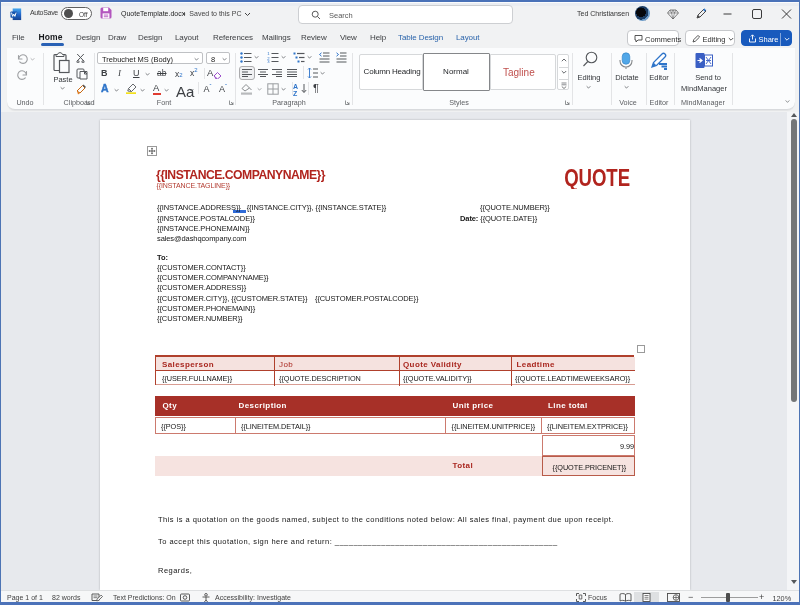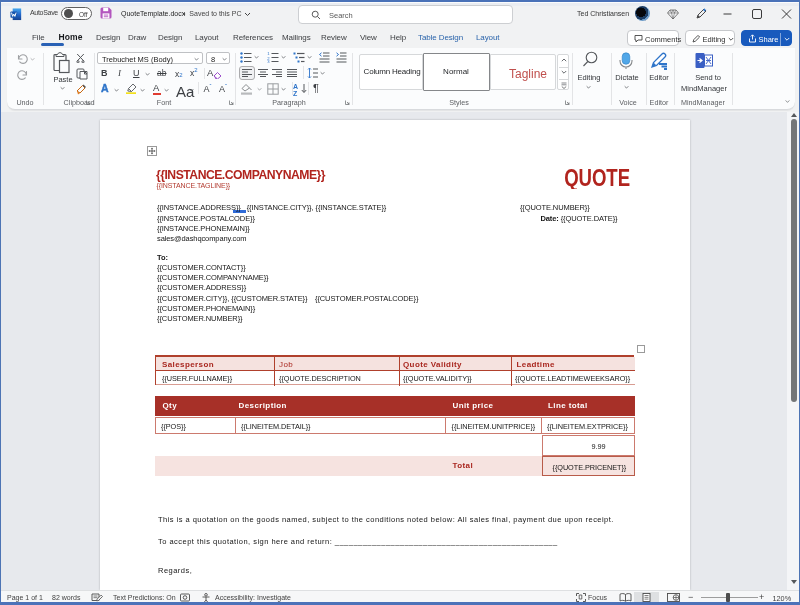--- a/index.html
+++ b/index.html
@@ -20,21 +20,21 @@
 #savedto { position:absolute; left:182px; top:10px; font-size:7px; color:#444; }
 #searchbox { position:absolute; left:297px; top:5px; width:215px; height:19px; background:#FFFFFF; border:1px solid #CDCFD2; border-radius:4px; }
 #searchbox .stext { position:absolute; left:30px; top:5px; font-size:7.5px; color:#5a5a5a; }
 #username { position:absolute; left:576px; top:10px; font-size:7px; color:#333; }
 #avatar { position:absolute; left:634px; top:6px; width:15px; height:15px; border-radius:50%;
   background:radial-gradient(circle at 40% 42%, #06070b 0 38%, #1d3d63 39% 58%, #6d9cc9 59% 74%, #2a4a70 75% 100%); }
 .winbtn { position:absolute; top:0; width:30px; height:28px; }
 
 
 #tabrow { position:absolute; left:0; top:28px; width:800px; height:20px; background:#F1F2F3; }
-.tab { position:absolute; top:4.5px; font-size:8px; letter-spacing:-0.1px; color:#3c3e41;margin-left:20px; }
+.tab { position:absolute; top:4.5px; font-size:8px; letter-spacing:-0.1px; color:#3c3e41; }
 .tab.ctx { color:#2B64AB; }
 .tab.active { color:#17191c; font-weight:bold; font-size:8.5px; letter-spacing:0.1px; top:4px; }
 #homeunderline { position:absolute; left:40px; top:15px; width:23px; height:2.5px; background:#2961B5; border-radius:2px; }
 .pillbtn { position:absolute; top:1.5px; height:16px; background:#fff; border:1px solid #C6C8CB; border-radius:4px; font-size:7.5px; color:#2f2f2f; }
 
 
 #ribbon { position:absolute; left:6px; top:48px; width:788px; height:62px; background:#FBFCFD;
   border-radius:0 0 8px 8px; border-bottom:1px solid #D8DADD; box-shadow:0 1px 1px rgba(0,0,0,0.06); }
 .gsep { position:absolute; top:5px; width:1px; height:52px; background:#E3E4E6; }
 .glabel { position:absolute; top:50px; font-size:7.2px; color:#5e6064; width:80px; text-align:center; }
@@ -350,21 +350,21 @@
       </svg>
     <div class="gsep" style="left:345px"></div>
 
     <div class="abs" style="left:416px;top:5px;width:67px;height:38px;background:#fff;border:1.5px solid #85878a;border-radius:1px;z-index:2">
       <div class="abs" style="left:0;top:13px;width:64px;text-align:center;font-size:8px;color:#26282b;">Normal</div>
     </div>
     <div class="abs" style="left:352px;top:6px;width:64px;height:36px;background:#fff;border:1px solid #D6D8DA;border-radius:2px 0 0 2px;">
       <div class="abs" style="left:0;top:12px;width:64px;text-align:center;font-size:8px;color:#26282b;letter-spacing:-0.2px">Column Heading</div>
     </div>
     <div class="abs" style="left:483px;top:6px;width:66px;height:36px;background:#fff;border:1px solid #D6D8DA;border-radius:0 2px 2px 0;">
-      <div class="abs" style="left:4px;top:12px;width:66px;text-align:center;font-size:12px;color:#C0504D;">Tagline</div>
+      <div class="abs" style="left:12px;top:12px;width:66px;font-size:10px;color:#C0504D;">Tagline</div>
     </div>
     <div class="abs" style="left:550px;top:6px;width:12px;height:36px;border:1px solid #D6D8DA;border-radius:2px;background:#fff">
       <svg class="abs" style="left:2.5px;top:3px" width="6" height="5" viewBox="0 0 6 5">
           <path d="M0.8 3.2 L3 1 L5.2 3.2" stroke="#55585c" stroke-width="0.9" fill="none"></path>
         </svg>
       <div class="abs" style="left:1px;top:11.5px;width:9px;height:1px;background:#D6D8DA"></div>
       <svg class="abs" style="left:2.5px;top:15px" width="6" height="5" viewBox="0 0 6 5">
           <path d="M0.8 1 L3 3.2 L5.2 1" stroke="#55585c" stroke-width="0.9" fill="none"></path>
         </svg>
       <div class="abs" style="left:1px;top:23.5px;width:9px;height:1px;background:#D6D8DA"></div>
@@ -432,22 +432,22 @@
         <path d="M5 1.4 l-1 1.3 h2 z M5 8.6 l-1 -1.3 h2 z M1.4 5 l1.3 -1 v2 z M8.6 5 l-1.3 -1 v2 z" fill="#505050"></path>
       </svg>
       <div class="doctext dred" style="left:56px;top:48.2px;font-size:12.2px;font-weight:bold;letter-spacing:-0.5px">{{INSTANCE.COMPANYNAME}}</div>
       <div class="doctext" style="left:56.5px;top:61.7px;font-size:7px;color:#B23A2F;letter-spacing:-0.1px">{{INSTANCE.TAGLINE}}</div>
       <div class="doctext dred" style="left:380px;top:44.8px;width:150px;height:24px;overflow:hidden;font-size:23px;font-weight:bold;text-align:right;transform:scaleX(0.81);transform-origin:right">QUOTE</div>
       <div class="abs" style="left:132.5px;top:90px;width:13px;height:2.6px;background:#2F6BD8"></div>
       <div class="doctext" style="left:57px;top:83.4px">{{INSTANCE.ADDRESS}}   {{INSTANCE.CITY}}, {{INSTANCE.STATE}}</div>
       <div class="doctext" style="left:57px;top:93.6px">{{INSTANCE.POSTALCODE}}</div>
       <div class="doctext" style="left:57px;top:103.8px">{{INSTANCE.PHONEMAIN}}</div>
       <div class="doctext" style="left:57px;top:114px">sales@dashqcompany.com</div>
-      <div class="doctext" style="left:380px;top:83.4px;width:149.5px;text-align:center">{{QUOTE.NUMBER}}</div>
-      <div class="doctext" style="left:368px;top:93.6px;width:149.5px;text-align:right"><b>Date:</b> {{QUOTE.DATE}}</div>
+      <div class="doctext" style="left:380px;top:83.4px;width:149.5px;text-align:left">{{QUOTE.NUMBER}}</div>
+      <div class="doctext" style="left:360px;top:93.6px;width:149.5px;"><b>Date:</b> {{QUOTE.DATE}}</div>
       <div class="doctext" style="left:57px;top:132.6px;font-weight:bold">To:</div>
       <div class="doctext" style="left:57px;top:142.9px">{{CUSTOMER.CONTACT}}</div>
       <div class="doctext" style="left:57px;top:153.1px">{{CUSTOMER.COMPANYNAME}}</div>
       <div class="doctext" style="left:57px;top:163.3px">{{CUSTOMER.ADDRESS}}</div>
       <div class="doctext" style="left:57px;top:173.5px">{{CUSTOMER.CITY}}, {{CUSTOMER.STATE}}   {{CUSTOMER.POSTALCODE}}</div>
       <div class="doctext" style="left:57px;top:183.7px">{{CUSTOMER.PHONEMAIN}}</div>
       <div class="doctext" style="left:57px;top:193.9px">{{CUSTOMER.NUMBER}}</div>
       <div class="abs" style="left:536.5px;top:224.5px;width:8px;height:8px;background:#fff;border:1px solid #9a9a9a"></div>
 
       <div class="abs" style="left:55px;top:235px;width:479px;height:29.5px;border:1px solid #B0402C;border-top-width:2px;border-bottom:none">
@@ -476,21 +476,21 @@
         <div class="abs" style="left:0;top:1px;width:80.5px;height:17px;border:1px solid #CC7A6E"></div>
         <div class="abs" style="left:80.5px;top:1px;width:210px;height:17px;border:1px solid #CC7A6E;border-left:none"></div>
         <div class="abs" style="left:290.5px;top:1px;width:96.5px;height:17px;border:1px solid #CC7A6E;border-left:none"></div>
         <div class="abs" style="left:387px;top:1px;width:93px;height:17px;border:1px solid #CC7A6E;border-left:none"></div>
         <div class="doctext" style="left:6px;top:6px;font-size:7.3px;letter-spacing:-0.05px">{{POS}}</div>
         <div class="doctext" style="left:86px;top:6px;font-size:7.3px;letter-spacing:-0.05px">{{LINEITEM.DETAIL}}</div>
         <div class="doctext" style="left:296.5px;top:6px;font-size:7.3px;letter-spacing:-0.05px">{{LINEITEM.UNITPRICE}}</div>
         <div class="doctext" style="left:392px;top:6px;font-size:7.3px;letter-spacing:-0.05px">{{LINEITEM.EXTPRICE}}</div>
       </div>
       <div class="abs" style="left:442px;top:315px;width:93px;height:21px;border:1px solid #CC7A6E">
-        <div class="doctext" style="left:12px;top:6px;width:87px;text-align:center;font-size:7.3px;letter-spacing:-0.05px">9.99</div>
+        <div class="doctext" style="left:4px;top:6px;width:87px;text-align:right;font-size:7.3px;letter-spacing:-0.05px">9.99</div>
       </div>
       <div class="abs" style="left:55px;top:336px;width:480px;height:20px;background:#F6E3E0">
         <div class="doctext" style="left:297.5px;top:4.5px;font-size:8px;font-weight:bold;letter-spacing:0.4px;color:#A9271F">Total</div>
         <div class="abs" style="left:387px;top:0;width:93px;height:20px;border:1px solid #B85B49">
           <div class="doctext" style="left:9.5px;top:5.5px;font-size:7.3px;letter-spacing:-0.05px">{{QUOTE.PRICENET}}</div>
         </div>
       </div>
       <div class="doctext para" style="left:58px;top:394.5px">This is a quotation on the goods named, subject to the conditions noted below: All sales final, payment due upon receipt.</div>
       <div class="doctext para" style="left:58px;top:416.5px">To accept this quotation, sign here and return: <span>________________________________________________</span></div>
       <div class="doctext para" style="left:58px;top:446px">Regards,</div>

